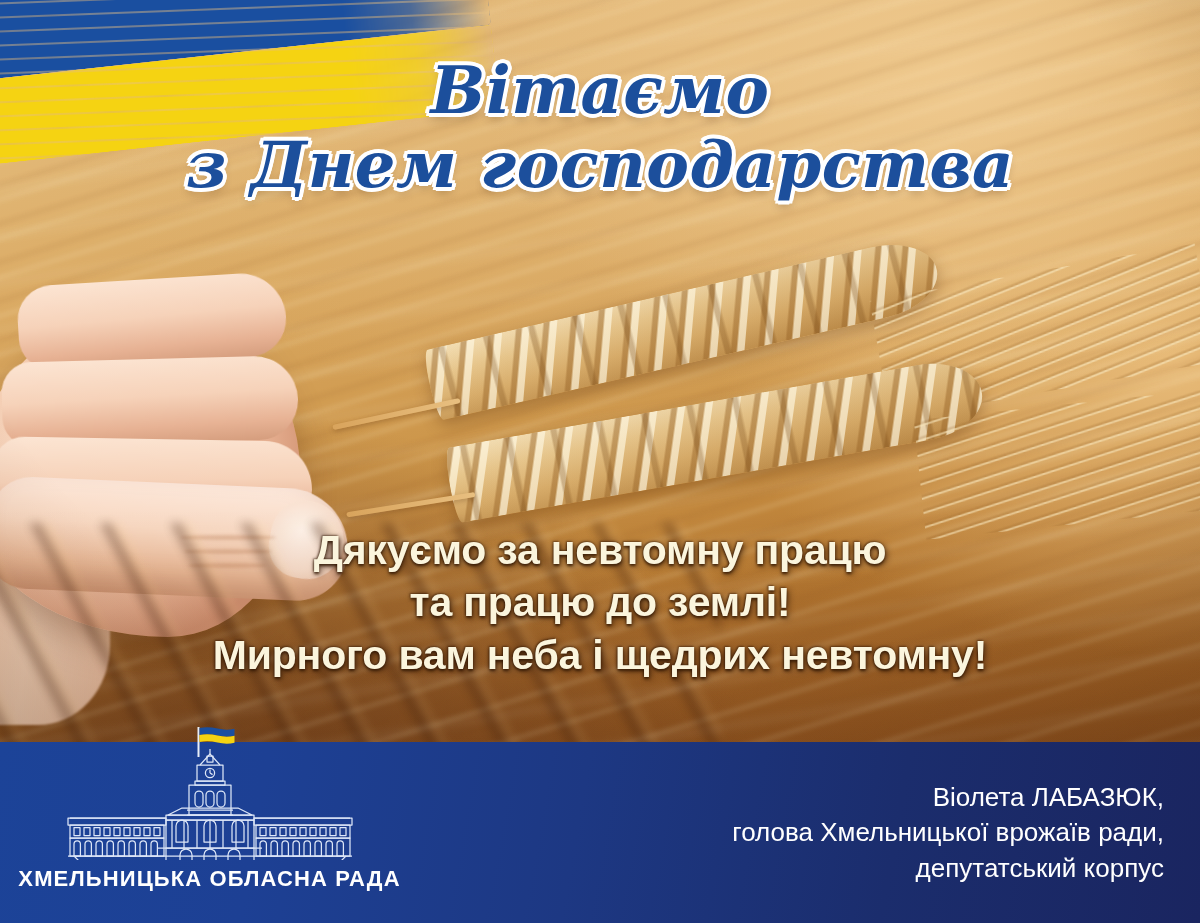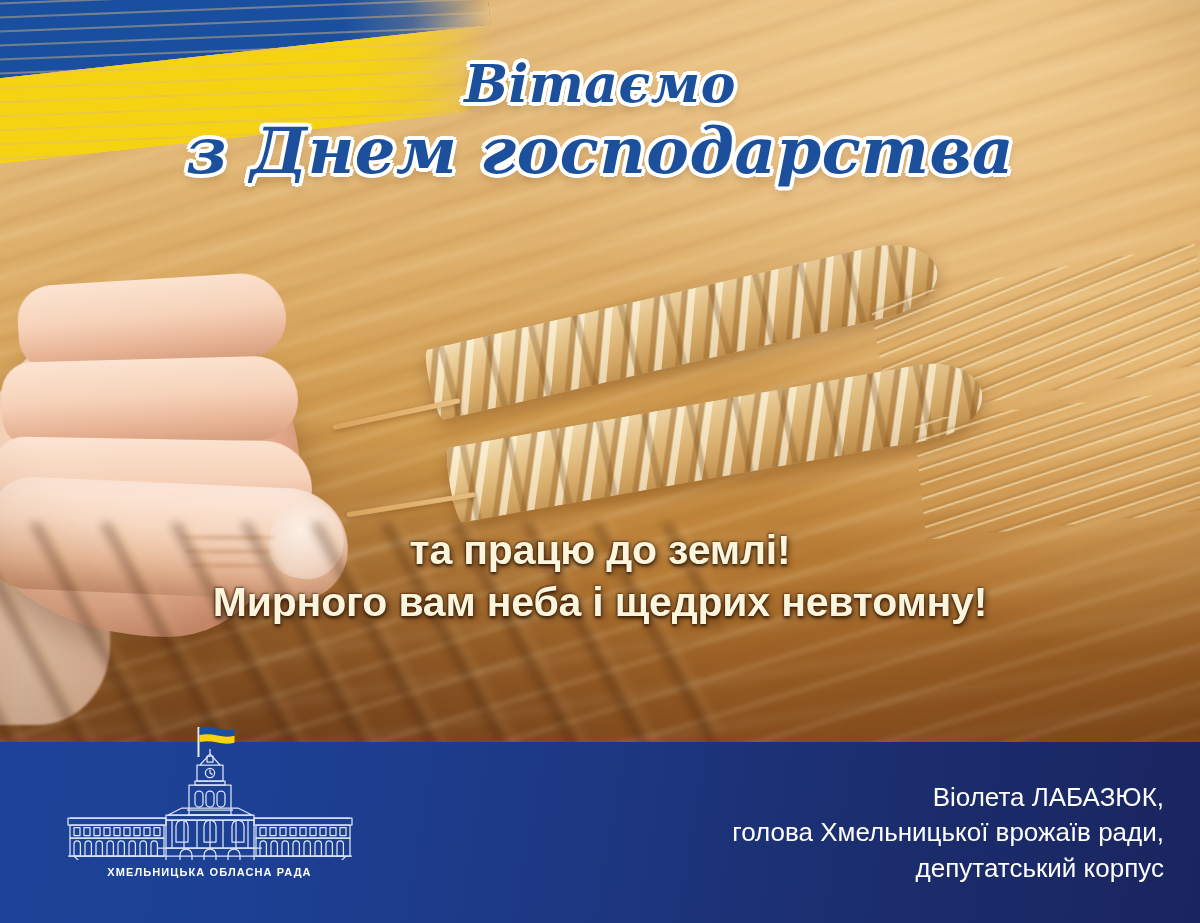--- a/index.html
+++ b/index.html
@@ -284,21 +284,21 @@
     font-weight: 700;
     color: #1c4f9c;
     letter-spacing: 0.5px;
     text-shadow:
        3px 0   0 #fff, -3px 0   0 #fff,  0  3px 0 #fff,  0 -3px 0 #fff,
        2px 2px 0 #fff, -2px 2px 0 #fff,  2px -2px 0 #fff, -2px -2px 0 #fff,
        4px 0   0 #fff, -4px 0   0 #fff,  0  4px 0 #fff,  0 -4px 0 #fff,
        3px 3px 0 #fff, -3px 3px 0 #fff,  3px -3px 0 #fff, -3px -3px 0 #fff,
        0 6px 10px rgba(60,30,5,0.28);
   }
-  .headline .hl1 { font-size: 52px; line-height: 1.06; }
+  .headline .hl1 { font-size: 65px; line-height: 1.06; }
   .headline .hl2 { font-size: 64px; line-height: 1.26; }
   .headline .hl3 { font-size: 60px; line-height: 1.30; }
 
   
   .message {
     position: absolute;
     left: 0; right: 0;
     top: 524px;
     text-align: center;
     pointer-events: none;
@@ -335,21 +335,21 @@
     width: 315px;
     display: flex;
     flex-direction: column;
     align-items: center;
   }
   .logo-svg { display: block; }
   .logo-caption {
     margin-top: 6px;
     font-family: "Liberation Sans", sans-serif;
     font-weight: 700;
-    font-size: 11px;
+    font-size: 22px;
     letter-spacing: 1.1px;
     color: #ffffff;
     white-space: nowrap;
   }
 
   
   .tower-flag {
     position: absolute;
     left: 196px;
     top: 727px;
@@ -423,20 +423,21 @@
     <div class="band band-blue"></div>
     <div class="band band-yellow"></div>
   </div>
 
   <div class="headline">
     <span class="hl hl1">Вітаємо</span>
     <span class="hl hl2">з Днем господарства</span>
   </div>
 
   <div class="message">
+    <span class="ml">Дякуємо за невтомну працю</span>
     <span class="ml">та працю до землі!</span>
     <span class="ml">Мирного вам неба і щедрих невтомну!</span>
   </div>
 
   <div class="banner">
 
     <div class="logo-block">
       <svg class="logo-svg" width="312" height="112" viewBox="0 0 312 112" fill="none" stroke="#dde6f7" stroke-width="1.25" stroke-linejoin="round">
 
         <rect x="143" y="17" width="26" height="16"></rect>

